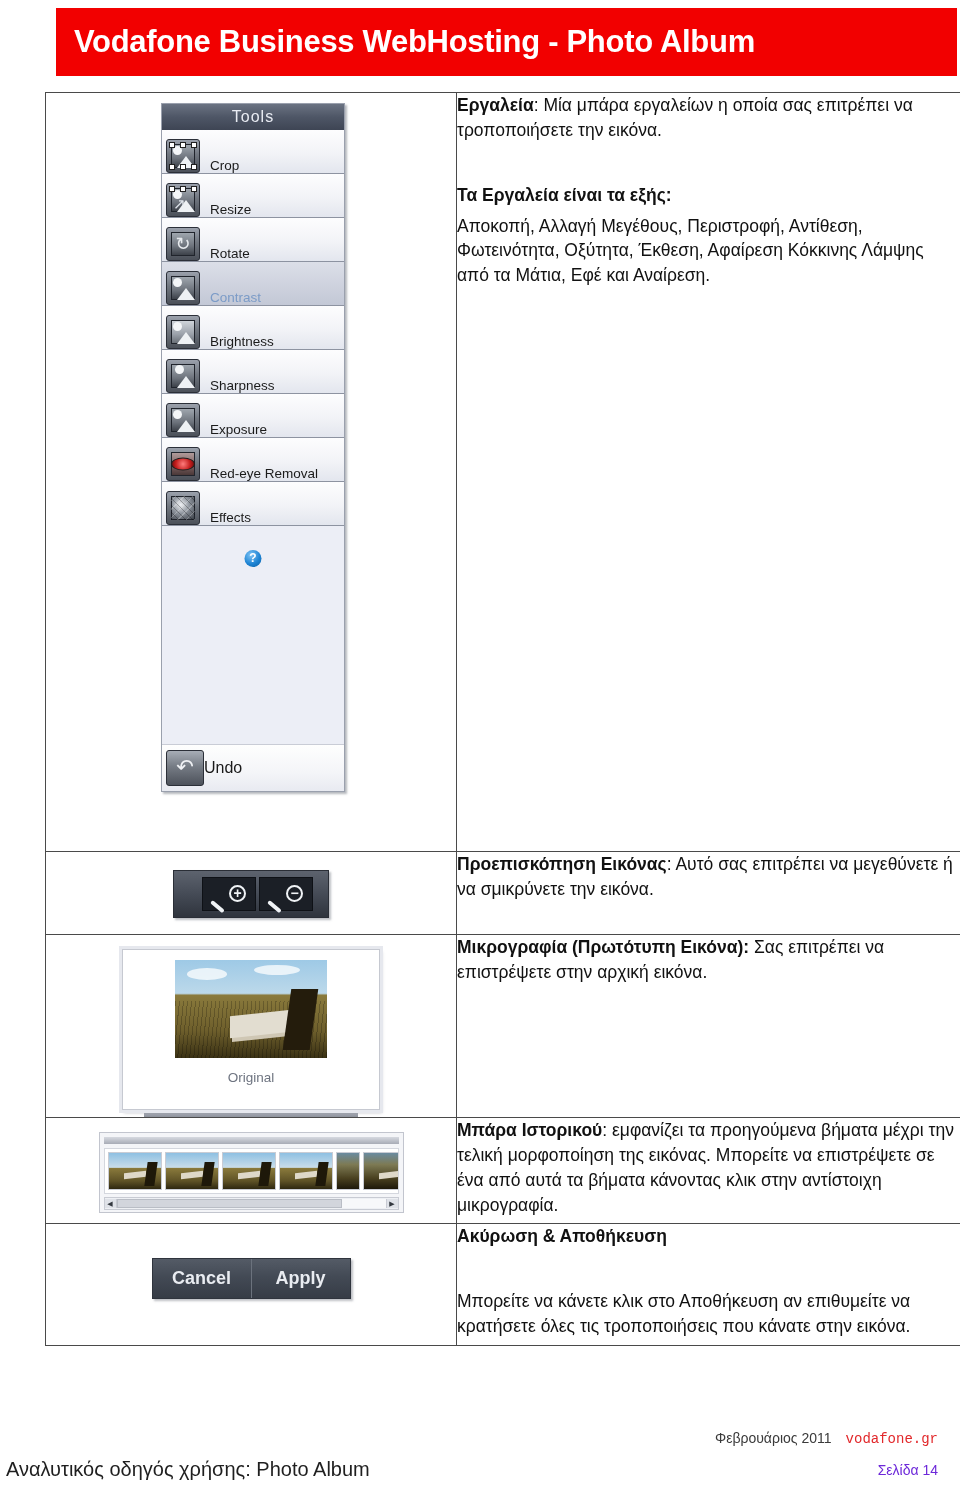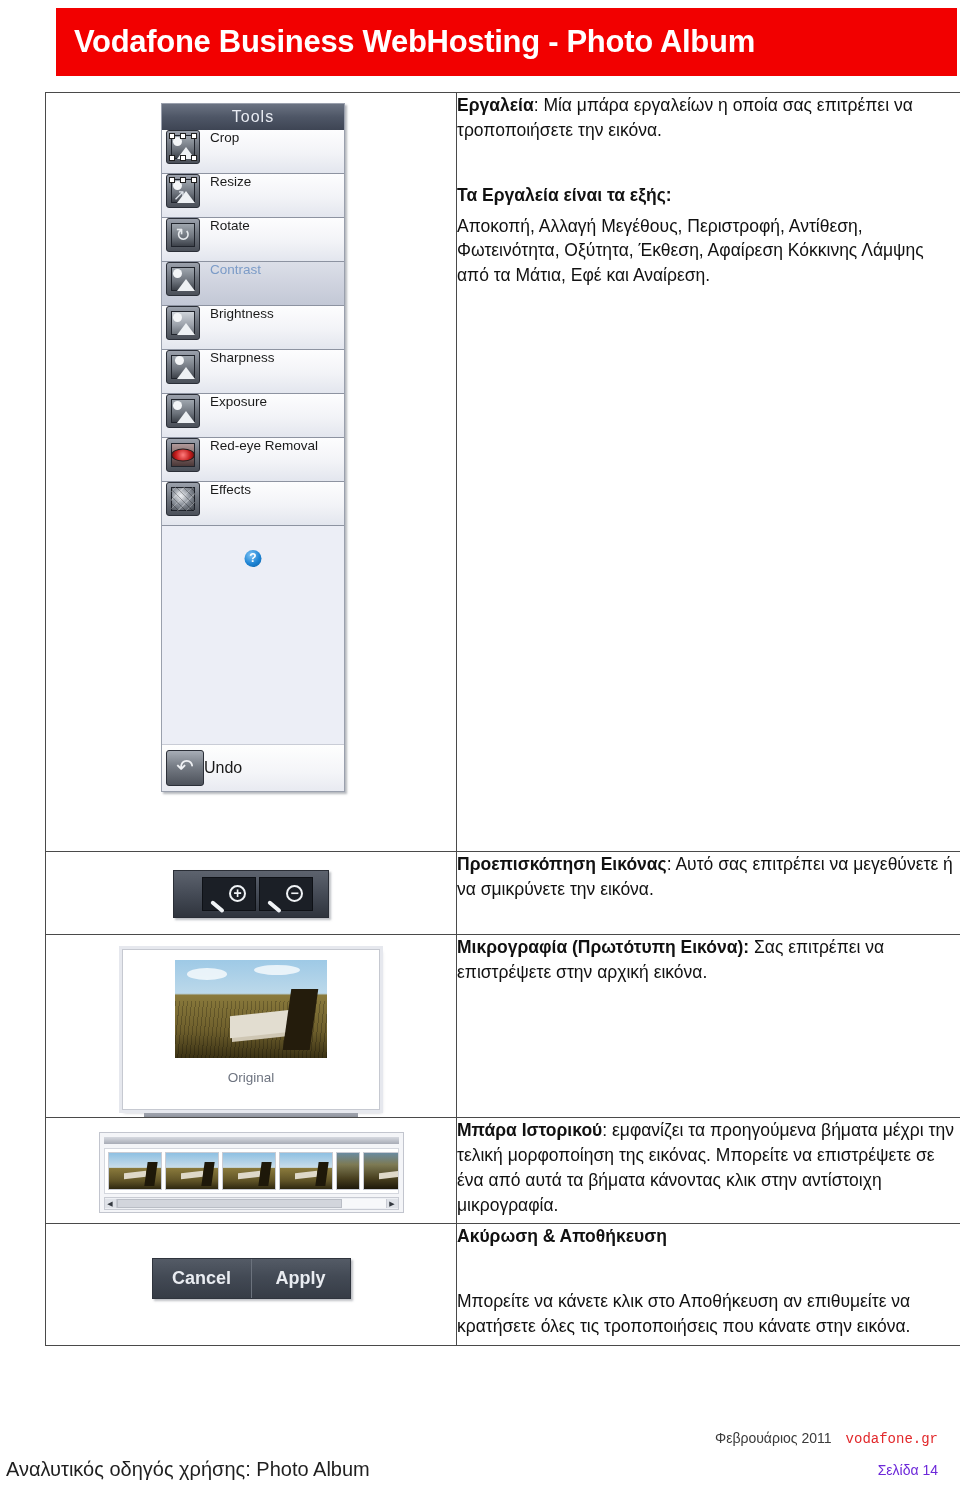--- a/index.html
+++ b/index.html
@@ -88,21 +88,21 @@
     height: 26px;
     line-height: 26px;
     text-align: center;
     font-size: 16px;
     color: #e9ecf3;
     background: linear-gradient(to bottom,#6b7382 0%, #4e5666 50%, #3e4554 100%);
     letter-spacing: 1px;
   }
   .tool-row {
     display: flex;
-    align-items: flex-start;
+    align-items: flex-end;
     height: 43px;
     border-bottom: 1px solid #8d93a1;
     background: linear-gradient(to bottom,#fdfdfe 0%, #f2f3f7 55%, #e3e6ee 100%);
     padding-left: 4px;
   }
   .tool-row.active {
     background: linear-gradient(to bottom,#dcdfe8 0%, #ced2de 55%, #c3c8d6 100%);
   }
   .tool-row .tool-label {
     font-size: 13.5px;

